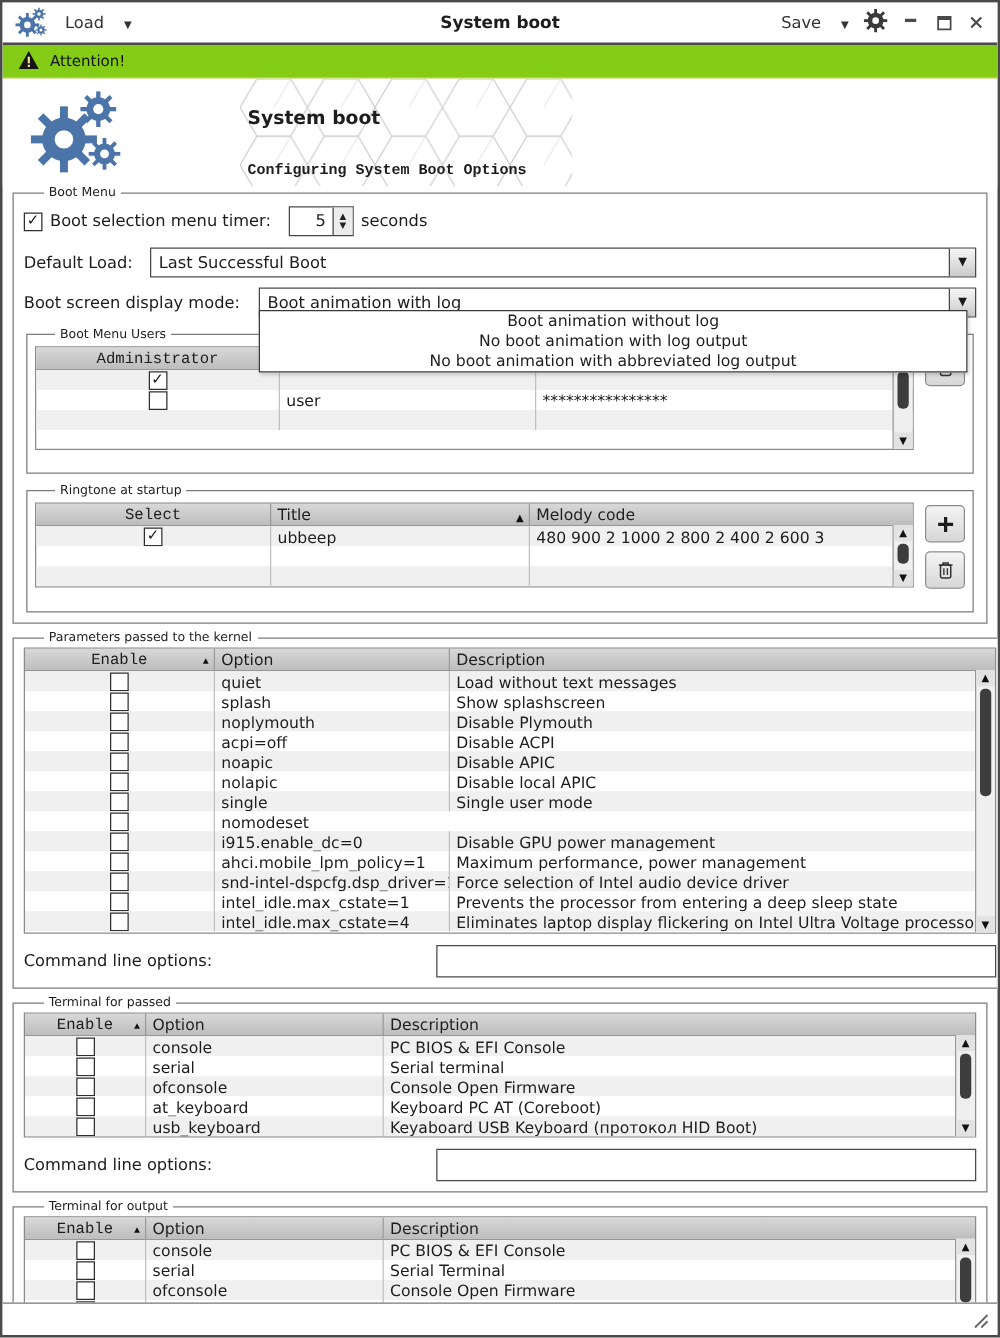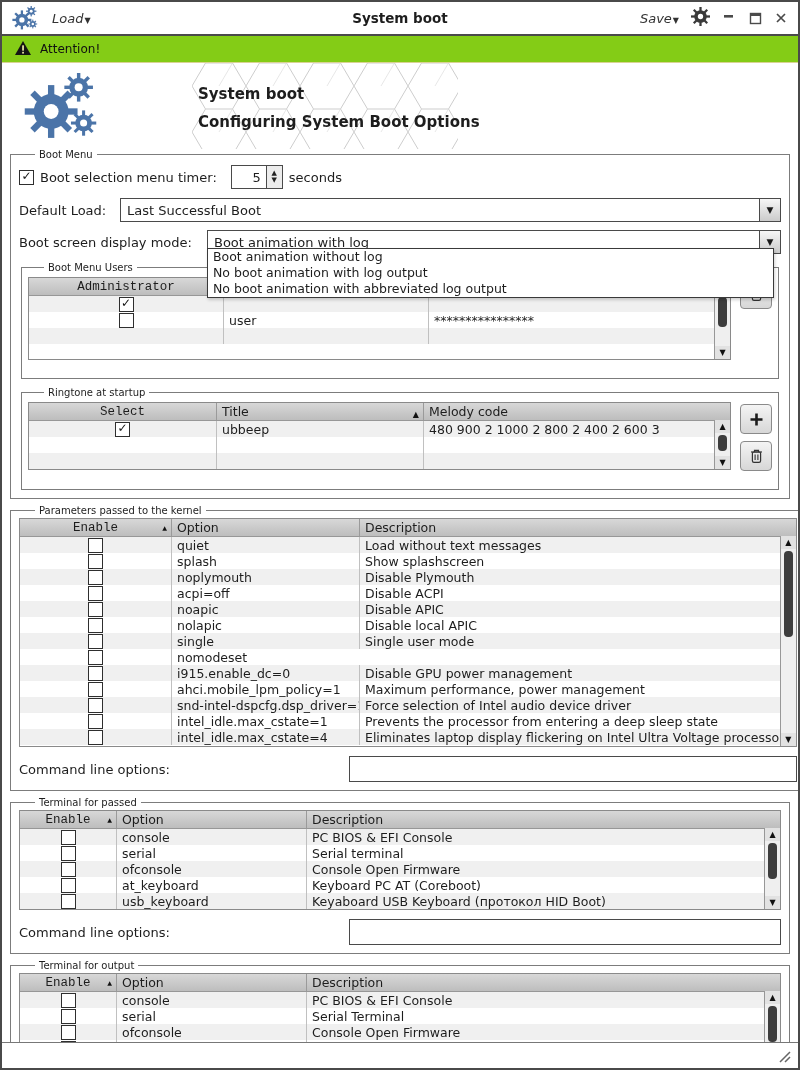--- a/index.html
+++ b/index.html
@@ -5,35 +5,35 @@
   html,body{margin:0;padding:0;}
   body{
     width:800px;height:1070px;box-sizing:border-box;position:relative;
     border:2px solid #4a4a4a;background:#fff;overflow:hidden;
     font-family:"DejaVu Sans","Liberation Sans",sans-serif;font-size:13px;color:#1d1d1d;
   }
   
   .titlebar{height:32px;display:flex;align-items:center;gap:10px;padding:0 10px;
     border-bottom:2px solid #4a4a4a;position:relative;background:#fff;}
   .win-title{position:absolute;left:0;right:0;text-align:center;font-weight:bold;font-size:13.5px;pointer-events:none;}
-  .menu-btn{display:inline-flex;align-items:center;gap:1px;font-size:13px;color:#333;cursor:default;z-index:1;font-style:italic;}
+  .menu-btn{display:inline-flex;align-items:center;gap:16px;font-size:13px;color:#333;cursor:default;z-index:1;}
   .dd-arrow::after{content:"▼";font-size:8px;color:#333;}
   .tb-right{margin-left:auto;display:flex;align-items:center;gap:12px;z-index:1;}
   .winbtn{display:inline-flex;align-items:center;justify-content:center;width:14px;height:14px;}
   .app-icon svg,.logo svg{display:block;}
   
   .warnbar{height:26px;background:#84cc16;border-bottom:1px solid #d9d393;
     display:flex;align-items:center;gap:8px;padding:0 12px;font-size:12px;color:#111;}
   
   .banner{height:86px;position:relative;background:#fff;}
   .hexbg{position:absolute;left:190px;top:0;z-index:0;}
   .logo{position:absolute;left:22px;top:10px;z-index:1;}
   .banner-text{position:absolute;left:196px;top:22px;z-index:1;}
   .b-title{font-weight:bold;font-size:15px;}
-  .b-sub{font-weight:bold;font-size:15px;margin-top:10px;}
+  .b-sub{font-weight:bold;font-size:12px;margin-top:26px;font-family:Liberation Mono, monospace;}
   
   fieldset.fs{border:1px solid #7c7c7c;margin:0 8px 6px;padding:2px 8px 8px;background:#fff;}
   fieldset.fs legend{font-size:10px;padding:0 4px;margin-left:16px;}
   fieldset.inner{margin:8px 2px 0;padding:2px 6px 18px;}
   .row{display:flex;align-items:center;gap:6px;margin-top:8px;}
   .row.r1{margin-top:2px;height:26px;}
   label.lbl-default{flex:0 0 95px;}
   label.lbl-mode{flex:0 0 182px;}
   
   .checkbox{width:13px;height:13px;border:1.6px solid #2e2e2e;background:#fff;display:inline-flex;
@@ -48,21 +48,21 @@
   .spin-btns::after{content:"▼";font-size:7px;color:#222;}
   
   .combo{flex:1;height:24px;border:1.6px solid #4a4a4a;box-sizing:border-box;background:#fff;display:flex;align-items:center;}
   .combo-text{flex:1;padding:0 6px;white-space:nowrap;overflow:hidden;font-size:13px;}
   .combo-btn{width:20px;align-self:stretch;border-left:1.6px solid #4a4a4a;
     background:linear-gradient(#f6f6f6,#cbcbcb);display:flex;align-items:center;justify-content:center;}
   .combo-btn::after{content:"▼";font-size:9px;color:#1a1a1a;}
   
   .dropdown{position:absolute;left:205px;top:246px;width:565px;background:#fff;
     border:1px solid #3a3a3a;z-index:40;box-shadow:1px 2px 3px rgba(0,0,0,0.18);}
-  .dd-item{height:16px;line-height:16px;padding:0 5px;font-size:12.5px;white-space:nowrap;overflow:hidden;}
+  .dd-item{height:16px;line-height:16px;padding:0 5px;font-size:12.5px;white-space:nowrap;overflow:hidden;text-align:center;}
   
   .tbl{position:relative;border:1px solid #8a8a8a;background:#fff;flex:1;}
   .thead{display:flex;height:17px;background:linear-gradient(#d8d8d8,#bdbdbd);border-bottom:1px solid #979797;
     font-size:12.5px;align-items:stretch;}
   .th{display:flex;align-items:center;padding:0 5px;border-right:1px solid #9a9a9a;box-sizing:border-box;position:relative;}
   .th:last-child{border-right:none;}
   .th.center{justify-content:center;font-family:Liberation Mono, monospace;}
   .sort-arrow{position:absolute;right:4px;top:50%;transform:translateY(-50%);}
   .sort-arrow::after{content:"▲";font-size:8px;color:#111;}
   .tbody .trow{display:flex;height:16px;align-items:stretch;font-size:12.5px;}

